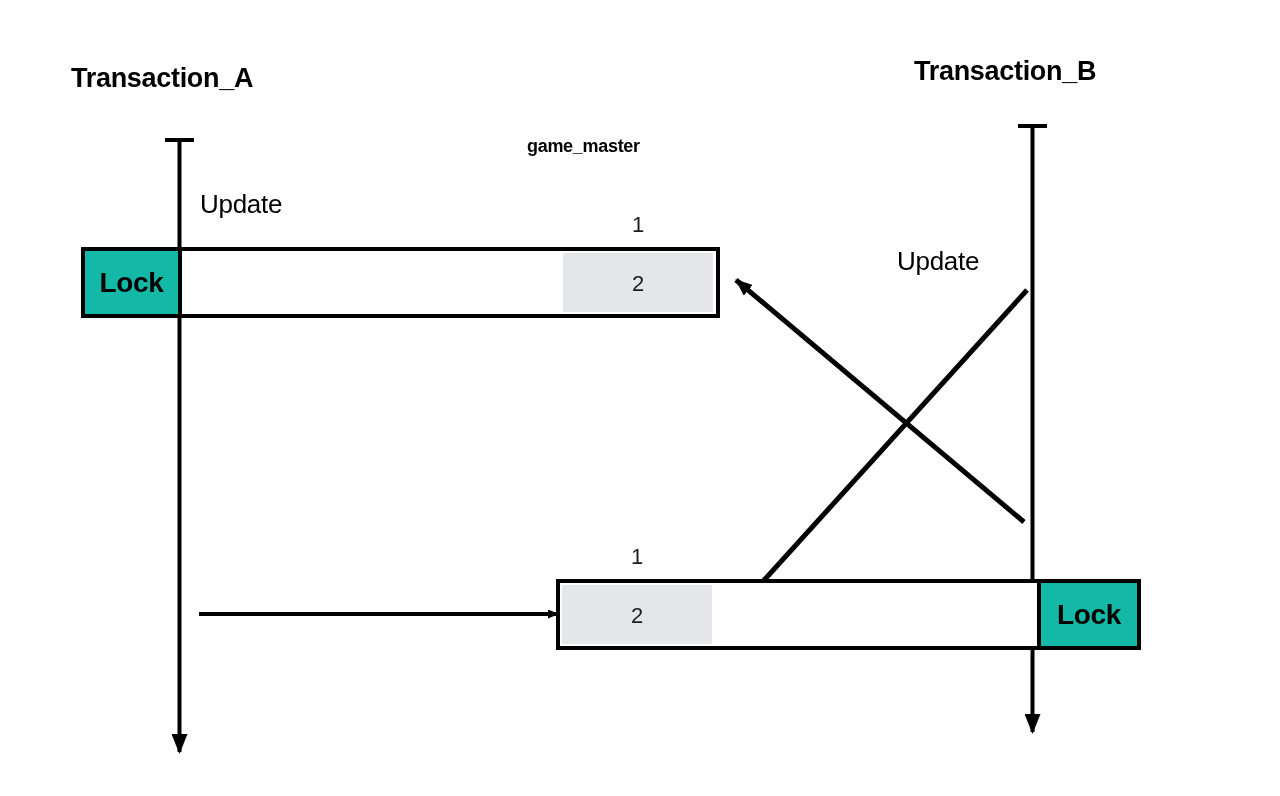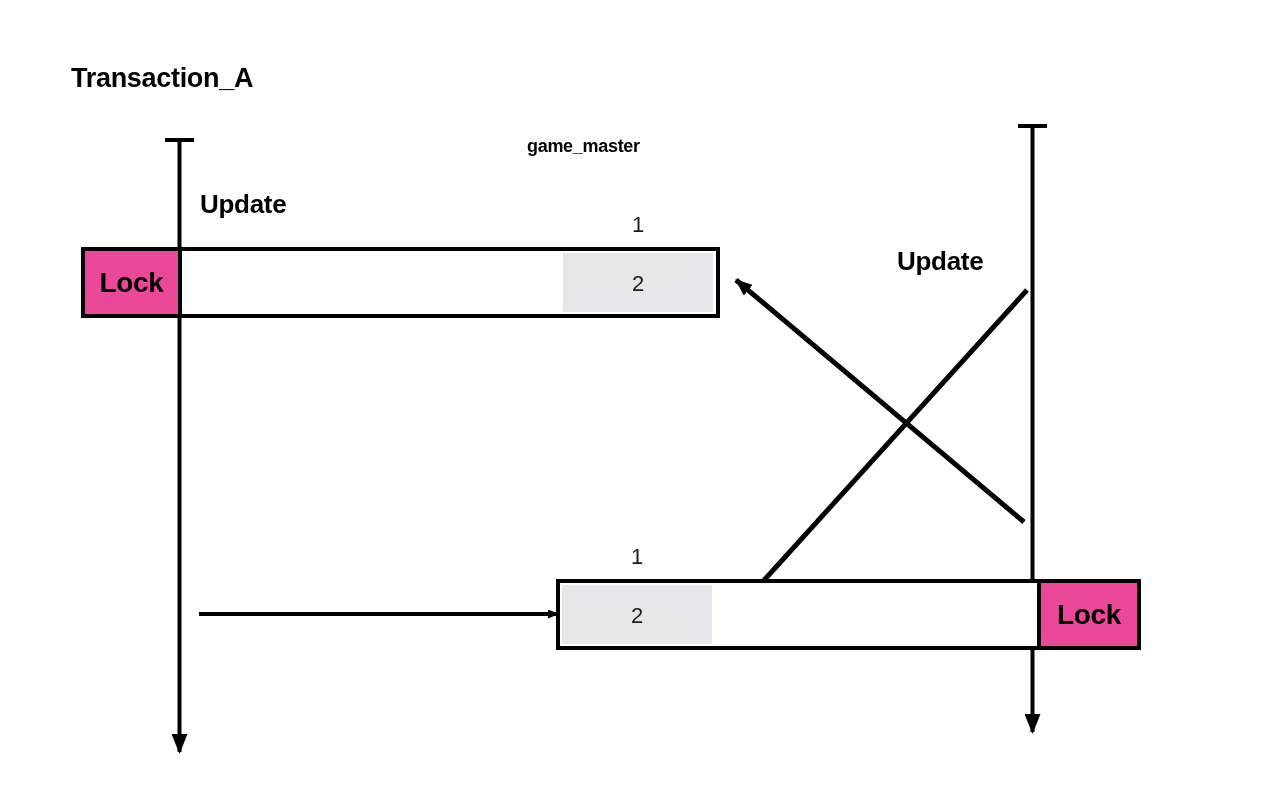--- a/index.html
+++ b/index.html
@@ -33,21 +33,21 @@
     font-size: 18px;
     color: #000000;
     white-space: nowrap;
     letter-spacing: -0.3px;
   }
   #game-master-title { left: 527px; top: 136px; }
   #game-detail-title { left: 536px; top: 483px; }
 
   .msg-label {
     position: absolute;
-    font-weight: bold;
+    font-weight: normal;
     font-size: 26px;
     color: #000000;
     white-space: nowrap;
     letter-spacing: -0.3px;
   }
   #update-a-label { left: 200px; top: 189px; }
   #update-b-label { left: 897px; top: 246px; }
 
   
   .record-box {
@@ -85,21 +85,21 @@
     color: #1c1c1c;
     text-align: center;
     width: 150px;
   }
   #game-master-index { left: 563px; top: 212px; }
   #game-detail-index { left: 562px; top: 544px; }
 
   .lock-badge {
     position: absolute;
     border: 4px solid #000000;
-    background: #ec4899;
+    background: #14b8a6;
     box-sizing: border-box;
     font-weight: bold;
     font-size: 28px;
     color: #000000;
     display: flex;
     align-items: center;
     justify-content: center;
     letter-spacing: -0.3px;
   }
   #lock-a { left: 81px;   top: 247px; width: 101px; height: 71px; }
@@ -113,20 +113,21 @@
     pointer-events: none;
   }
 </style>
 </head>
 <body>
 
 <div id="stage">
 
   <div class="actor-label" id="actor-a-label">Transaction_A</div>
 
+  <div class="actor-label" id="actor-b-label">Transaction_B</div>
 
   <div class="table-title" id="game-master-title">game_master</div>
 
 
   <div class="msg-label" id="update-a-label">Update</div>
 
   <div class="msg-label" id="update-b-label">Update</div>
 
   <svg class="overlay" viewBox="0 0 1280 796" xmlns="http://www.w3.org/2000/svg">
     <defs>

